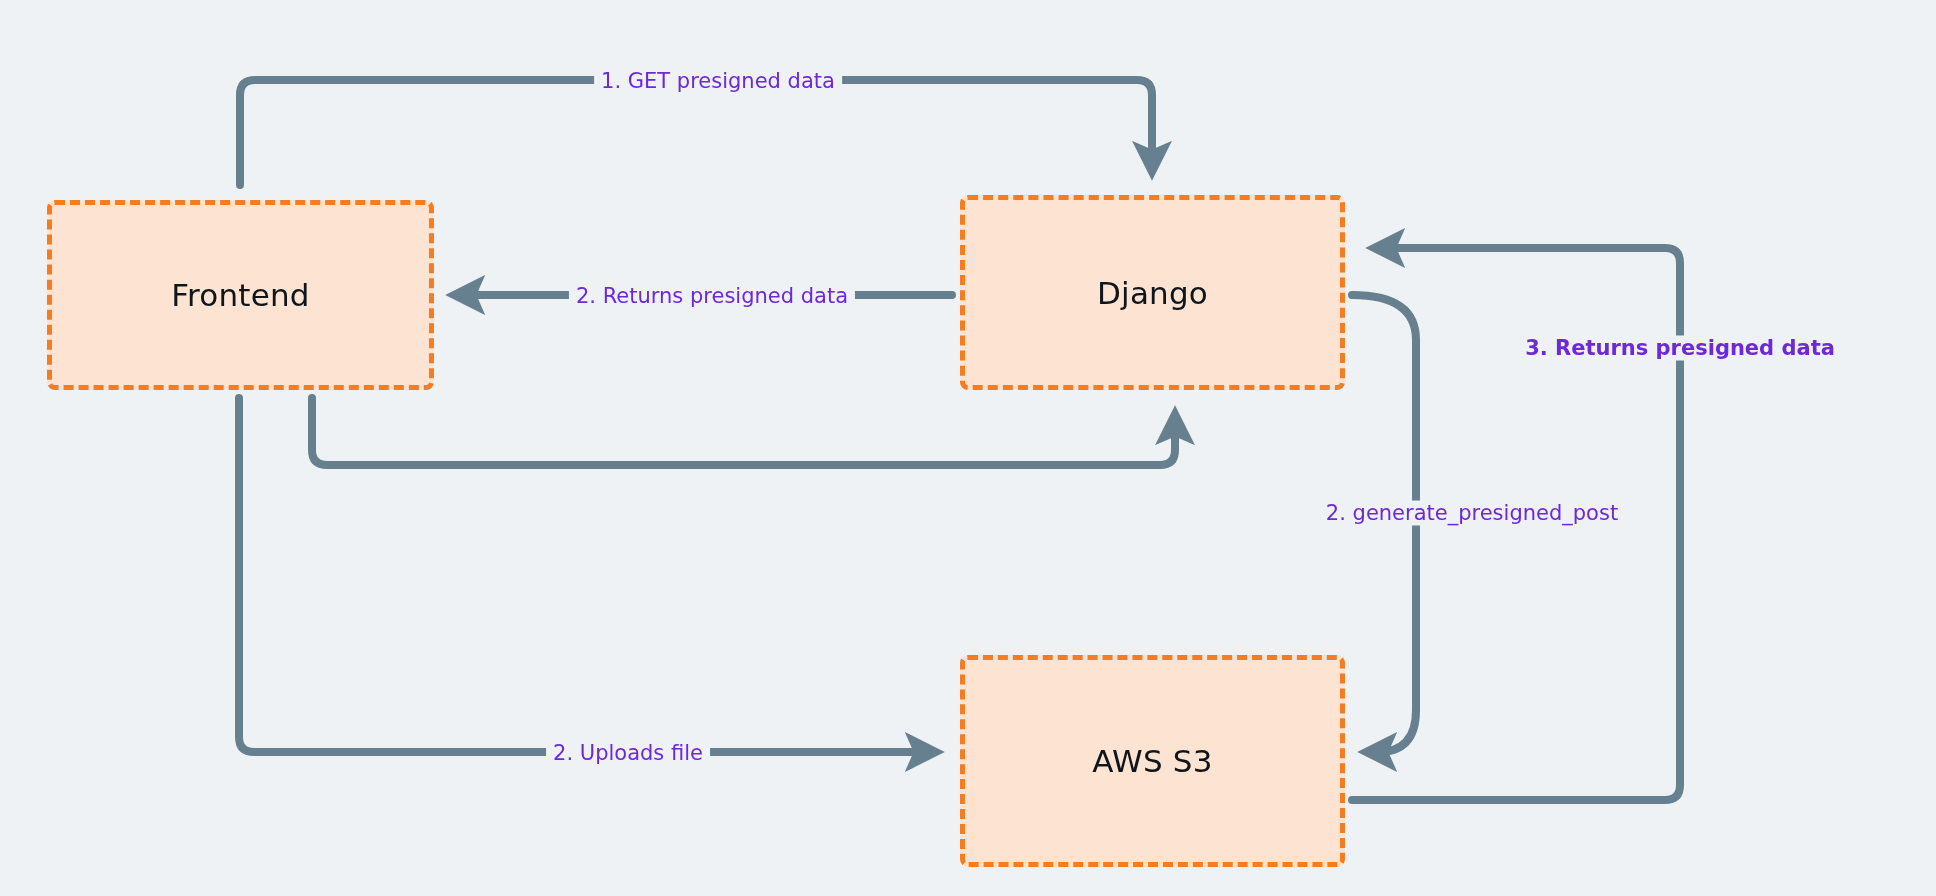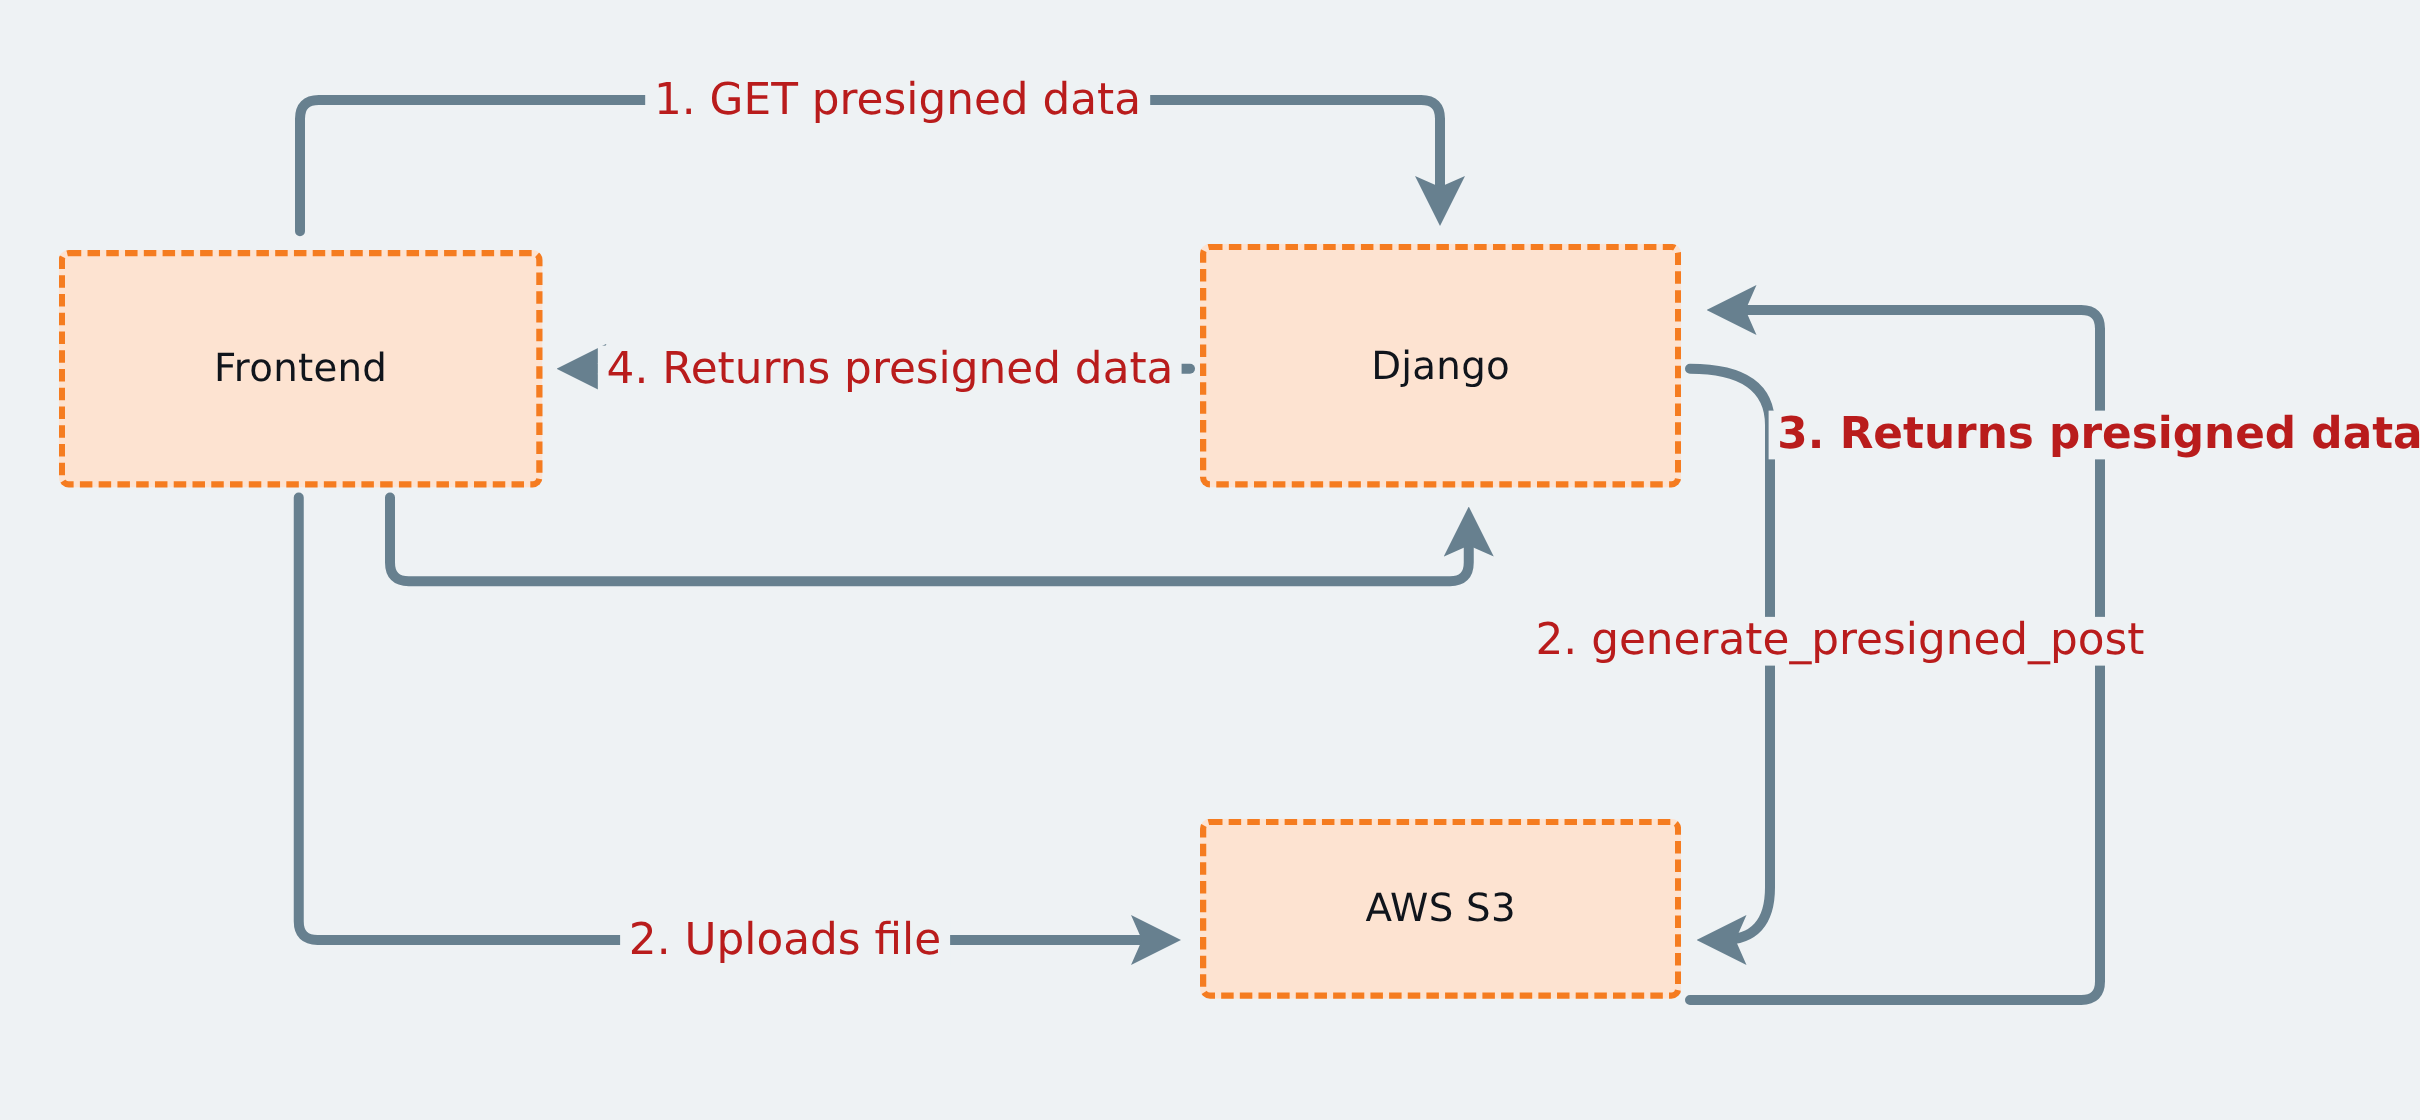--- a/index.html
+++ b/index.html
@@ -24,22 +24,22 @@
     justify-content:center;
   }
   .node-label{
     font-size:31px;
     color:#10151c;
     letter-spacing:.2px;
     white-space:pre;
   }
   .edge-label{
     position:absolute;
-    font-size:35px;
-    color:#b91c1c;
+    font-size:21px;
+    color:#6d28d9;
     background:#eef2f4;
     white-space:pre;
     line-height:1;
     padding:2px 7px;
     transform:translate(-50%,-50%);
   }
 </style>
 </head>
 <body>
 
@@ -69,28 +69,28 @@
   </svg>
 
   <div class="node" style="left:960px;top:195px;width:385px;height:195px;">
     <span class="node-label">Django</span>
   </div>
 
   <div class="node" style="left:47px;top:200px;width:387px;height:190px;">
     <span class="node-label">Frontend</span>
   </div>
 
-  <div class="node" style="left:960px;top:655px;width:385px;height:144px;">
+  <div class="node" style="left:960px;top:655px;width:385px;height:212px;">
     <span class="node-label">AWS S3</span>
   </div>
 
   <div class="edge-label" style="left:718px;top:81px;">1. GET presigned data</div>
 
   <div class="edge-label" style="left:1472px;top:513px;">2. generate_presigned_post</div>
 
   <div class="edge-label" style="left:1680px;top:348px;font-weight:bold;">3. Returns presigned data</div>
 
-  <div class="edge-label" style="left:712px;top:296px;">4. Returns presigned data</div>
+  <div class="edge-label" style="left:712px;top:296px;">2. Returns presigned data</div>
 
   <div class="edge-label" style="left:628px;top:753px;">2. Uploads file</div>
 
 
 </div>
 
 </body></html>

